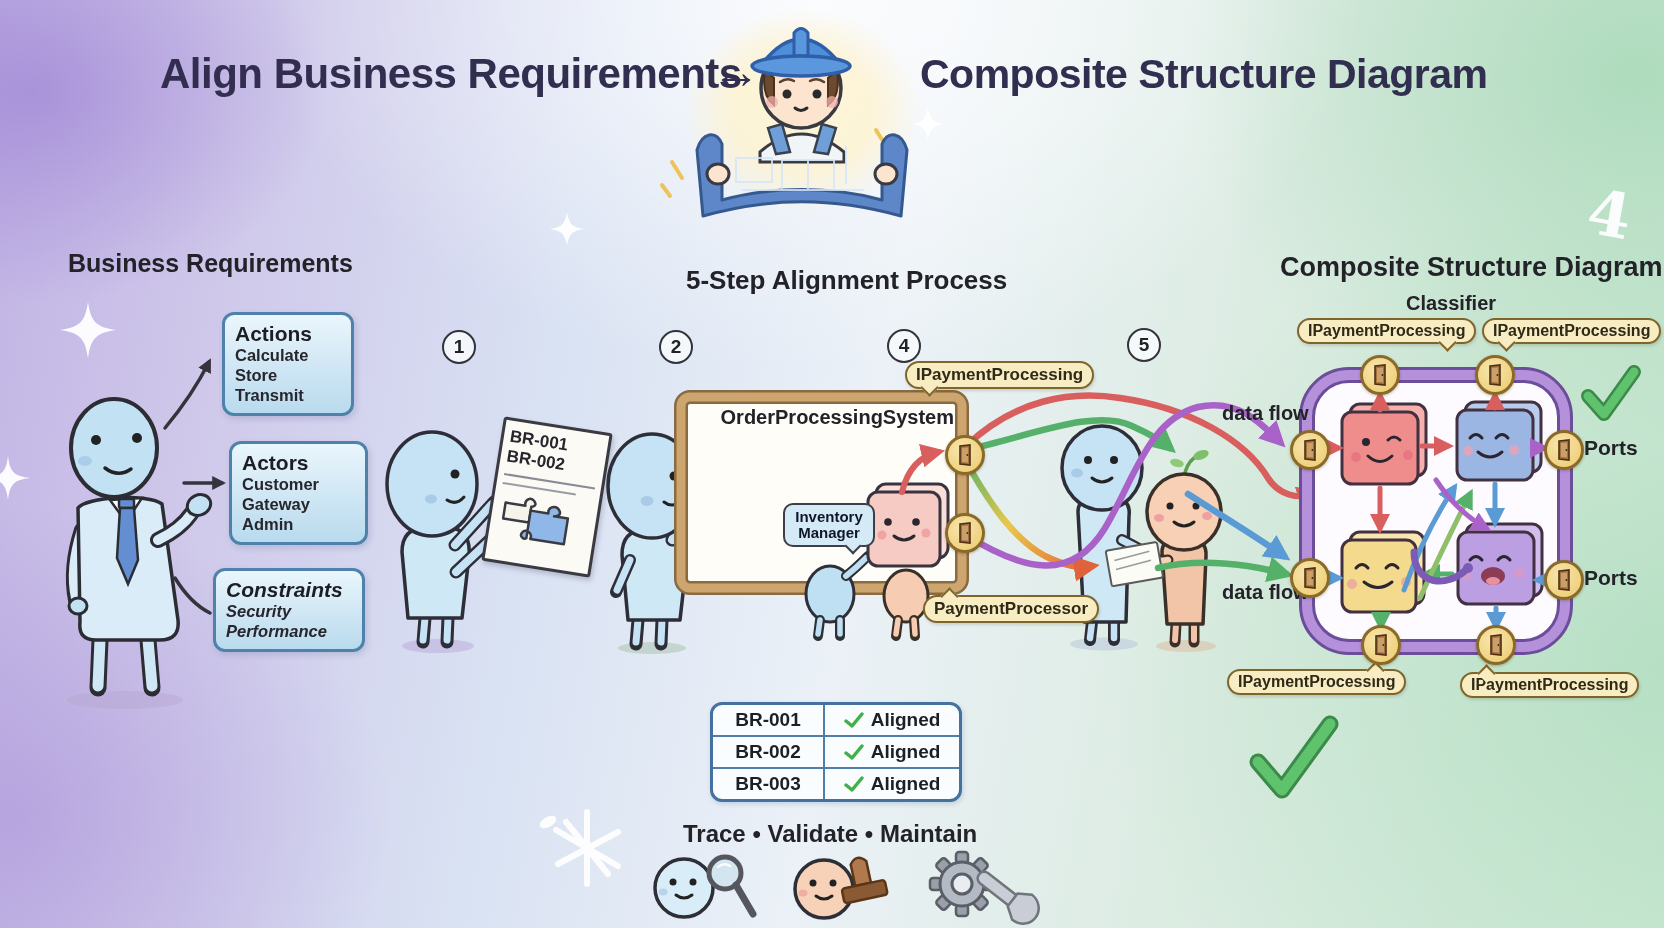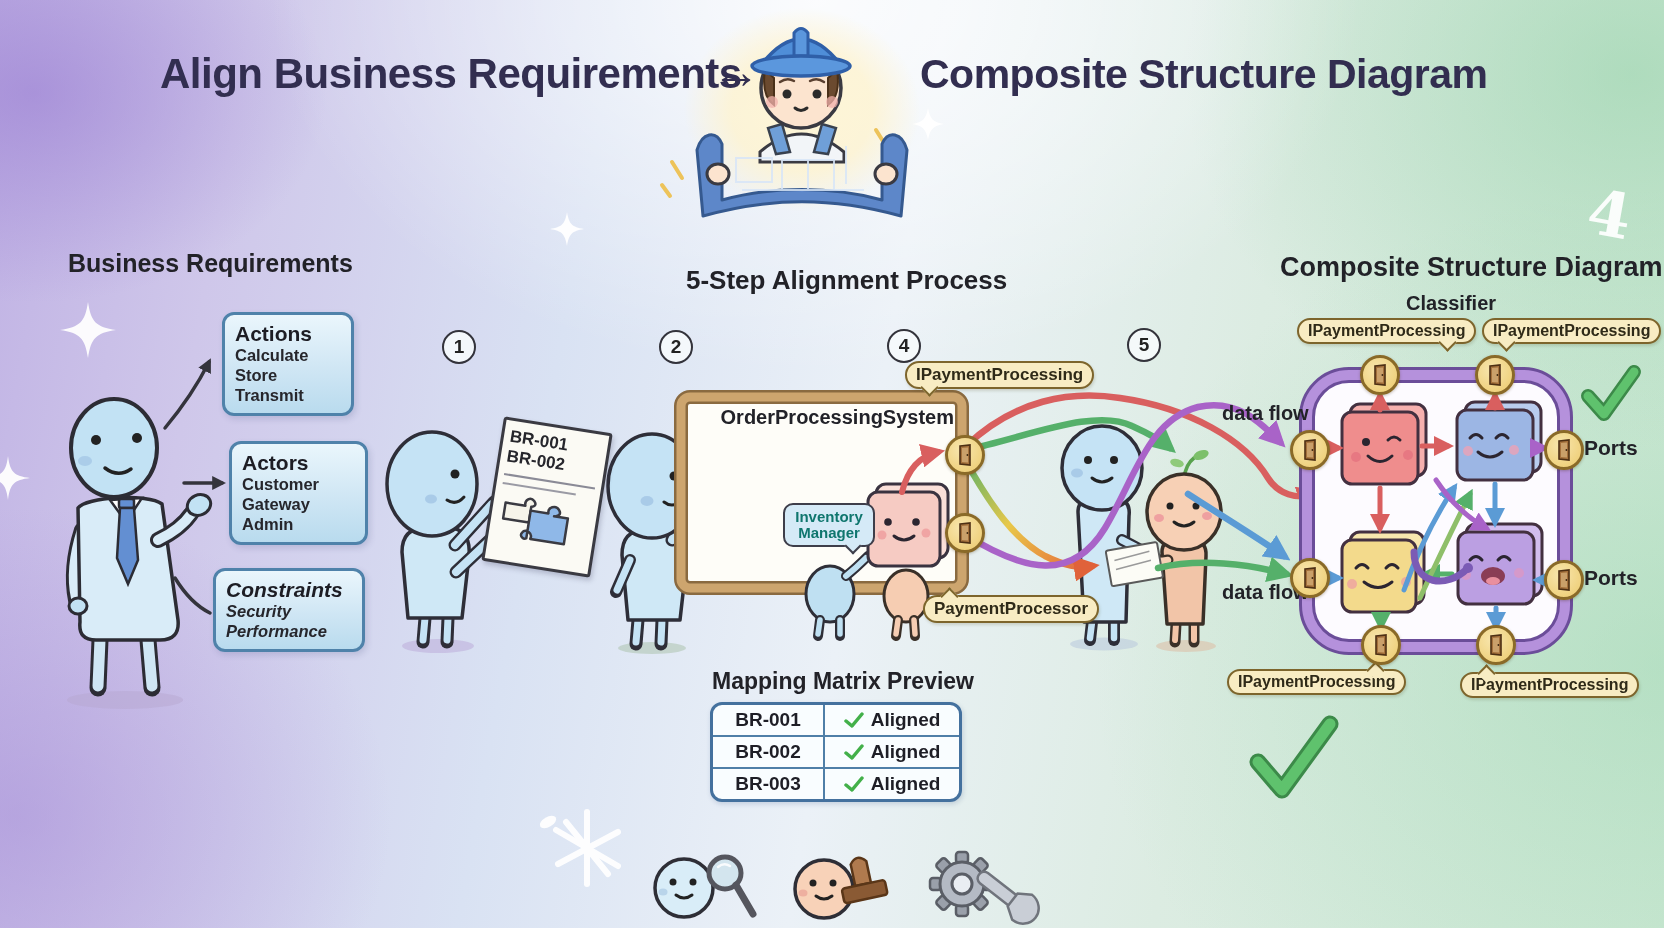--- a/index.html
+++ b/index.html
@@ -32,21 +32,21 @@
     padding:2px 9px;font-weight:700;font-size:17px;color:#2f2a18;white-space:nowrap;
     box-shadow:1px 2px 3px rgba(80,70,30,.18);}
   .bubble::before{content:"";position:absolute;width:11px;height:11px;background:#f8ecc3;transform:rotate(45deg);}
   .tail-bl::before{bottom:-7px;left:16px;border-right:2.5px solid #7d652c;border-bottom:2.5px solid #7d652c;}
   .tail-br::before{bottom:-7px;right:20px;border-right:2.5px solid #7d652c;border-bottom:2.5px solid #7d652c;}
   .tail-tl::before{top:-7px;left:18px;border-left:2.5px solid #7d652c;border-top:2.5px solid #7d652c;}
   .tail-tr::before{top:-7px;right:22px;border-left:2.5px solid #7d652c;border-top:2.5px solid #7d652c;}
   
   .inv-bubble{position:absolute;left:783px;top:503px;width:84px;background:#d5eaf7;
     border:2.5px solid #3e3e4a;border-radius:10px;padding:4px 2px;text-align:center;
-    font-weight:700;font-size:15px;line-height:16px;color:#0f766e;}
+    font-weight:700;font-size:15px;line-height:16px;color:#0f172a;}
   .inv-bubble::before{content:"";position:absolute;bottom:-7px;right:14px;width:10px;height:10px;
     background:#d5eaf7;transform:rotate(45deg);border-right:2.5px solid #3e3e4a;border-bottom:2.5px solid #3e3e4a;}
   
   .port{position:absolute;width:34px;height:34px;border-radius:50%;
     background:radial-gradient(circle at 40% 35%,#f8e6ae,#ecca6d);
     border:3px solid #8a6a28;box-shadow:0 1px 3px rgba(60,40,0,.3);
     display:flex;align-items:center;justify-content:center;}
   
   .map-table{position:absolute;left:710px;top:702px;width:246px;border:3px solid #44719e;
     border-radius:12px;background:#f9fdff;overflow:hidden;box-shadow:1px 2px 5px rgba(50,80,130,.2);}
@@ -445,21 +445,20 @@
 
   <div class="abs hd" style="left:692px;top:406px;width:262px;text-align:right;font-size:20px;">OrderProcessingSystem</div>
   <div class="inv-bubble">Inventory Manager</div>
 
   <div class="bubble tail-bl" style="left:905px;top:361px;">IPaymentProcessing</div>
   <div class="bubble tail-tl" style="left:923px;top:595px;">PaymentProcessor</div>
 
   <div class="abs hd" style="left:1222px;top:402px;font-size:20px;">data flow</div>
   <div class="abs hd" style="left:1222px;top:581px;font-size:20px;">data flow</div>
 
-  <div class="abs hd" style="left:712px;top:668px;font-size:23px;">Mapping Matrix Preview</div>
   <div class="map-table">
     <div class="map-row">
       <div class="map-id">BR-001</div>
       <div class="map-status">
         <svg width="20" height="16" viewBox="0 0 20 16">
             <path d="M2 9 L8 14 L18 2" stroke="#43b04a" stroke-width="3.5" fill="none" stroke-linecap="round" stroke-linejoin="round"></path>
           </svg>
         <span>Aligned</span>
       </div>
     </div>
@@ -476,20 +475,21 @@
       <div class="map-id">BR-003</div>
       <div class="map-status">
         <svg width="20" height="16" viewBox="0 0 20 16">
             <path d="M2 9 L8 14 L18 2" stroke="#43b04a" stroke-width="3.5" fill="none" stroke-linecap="round" stroke-linejoin="round"></path>
           </svg>
         <span>Aligned</span>
       </div>
     </div>
   </div>
 
+  <div class="abs hd" style="left:683px;top:820px;font-size:24px;">Trace • Validate • Maintain</div>
 
   <div class="abs hd" style="left:1280px;top:252px;font-size:27px;">Composite Structure Diagram</div>
   <div class="abs hd" style="left:1406px;top:292px;font-size:20px;">Classifier</div>
   <div class="bubble tail-br" style="left:1297px;top:318px;font-size:16px;">IPaymentProcessing</div>
   <div class="bubble tail-bl" style="left:1482px;top:318px;font-size:16px;">IPaymentProcessing</div>
   <div class="bubble tail-tr" style="left:1227px;top:669px;font-size:16px;">IPaymentProcessing</div>
   <div class="bubble tail-tl" style="left:1460px;top:672px;font-size:16px;">IPaymentProcessing</div>
   <div class="abs hd" style="left:1584px;top:436px;font-size:21px;">Ports</div>
   <div class="abs hd" style="left:1584px;top:566px;font-size:21px;">Ports</div>
   <div class="doodle4">4</div>

